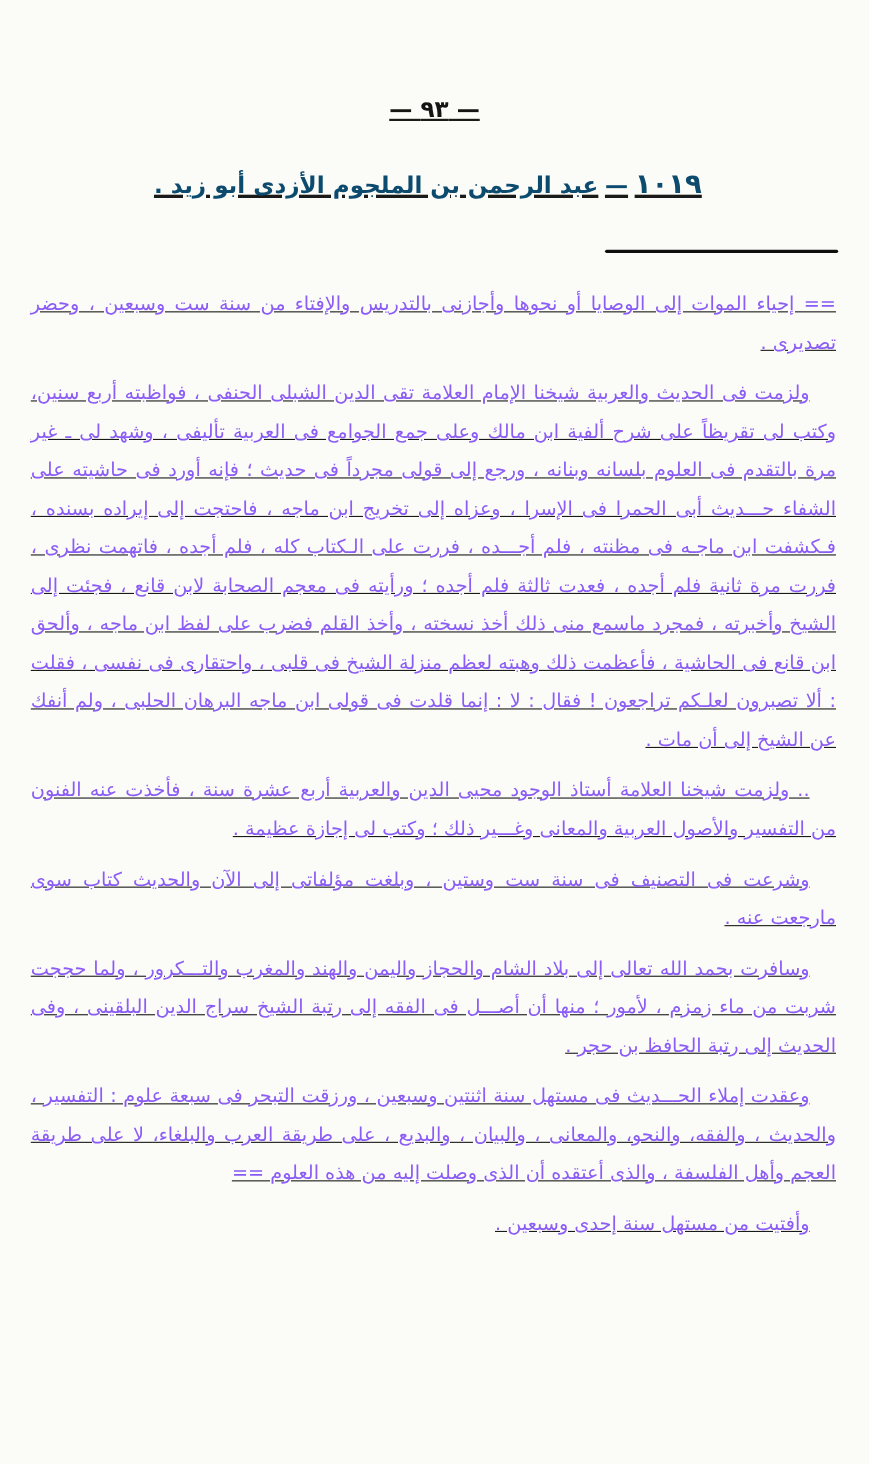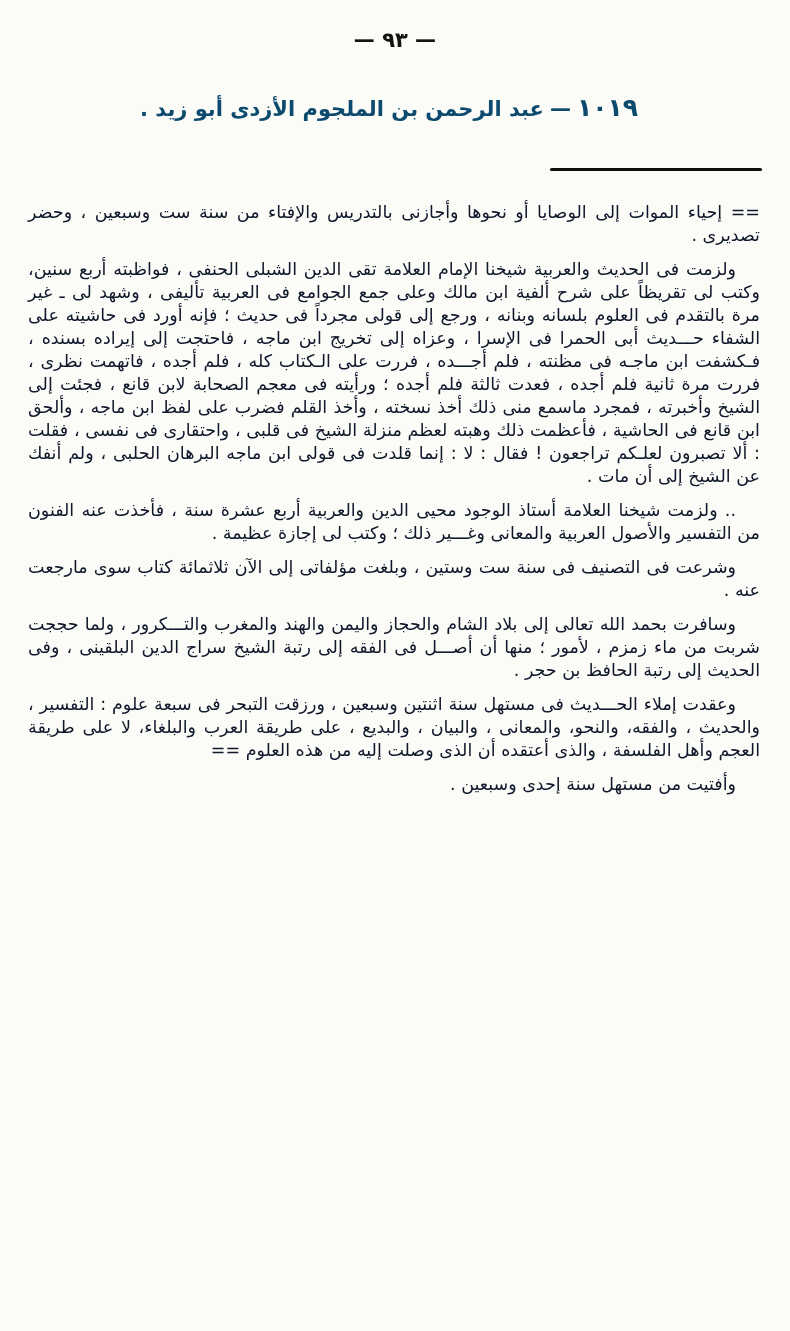--- a/index.html
+++ b/index.html
@@ -10,21 +10,22 @@
     background: #fbfbf8;
     color: #1a1a18;
     font-family: "DejaVu Sans", sans-serif;
     direction: rtl;
     overflow: hidden;
     position: relative;
   }
   .page {
     width: 100%;
     height: 100%;
-    padding-top: 28px;
+    padding-top: 87px;
+    text-decoration: underline;
   }
   .page-number {
     text-align: center;
     font-size: 21px;
     font-weight: bold;
     letter-spacing: 3px;
     color: #141412;
   }
   .entry-heading {
     margin-top: 36px;
@@ -41,24 +42,24 @@
   .separator-rule {
     width: 212px;
     height: 3px;
     background: #0e0e0c;
     border-radius: 2px;
     margin: 42px 28px 0 auto;
   }
   .body-text {
     margin: 30px 30px 0 28px;
     font-size: 17.5px;
-    line-height: 23px;
+    line-height: 35px;
     text-align: justify;
     text-justify: inter-word;
-    color: #0f172a;
+    color: #8b5cf6;
   }
   .body-text p { margin-bottom: 11px; }
   .body-text p.indent { text-indent: 24px; }
 </style>
 </head>
 <body>
 
 <div class="page">
 
   <div class="page-number">— ٩٣ —</div>
@@ -66,19 +67,19 @@
   <h1 class="entry-heading">
     <span class="entry-number">١٠١٩</span><span class="entry-dash">—</span><span class="entry-name">عبد الرحمن بن الملجوم الأزدى أبو زيد .</span>
   </h1>
 
   <div class="separator-rule"></div>
 
   <div class="body-text">
     <p>== إحياء الموات إلى الوصايا أو نحوها وأجازنى بالتدريس والإفتاء من سنة ست وسبعين ، وحضر تصديرى .</p>
     <p class="indent">ولزمت فى الحديث والعربية شيخنا الإمام العلامة تقى الدين الشبلى الحنفى ، فواظبته أربع سنين، وكتب لى تقريظاً على شرح ألفية ابن مالك وعلى جمع الجوامع فى العربية تأليفى ، وشهد لى ـ غير مرة بالتقدم فى العلوم بلسانه وبنانه ، ورجع إلى قولى مجرداً فى حديث ؛ فإنه أورد فى حاشيته على الشفاء حـــديث أبى الحمرا فى الإسرا ، وعزاه إلى تخريج ابن ماجه ، فاحتجت إلى إيراده بسنده ، فـكشفت ابن ماجـه فى مظنته ، فلم أجـــده ، فررت على الـكتاب كله ، فلم أجده ، فاتهمت نظرى ، فررت مرة ثانية فلم أجده ، فعدت ثالثة فلم أجده ؛ ورأيته فى معجم الصحابة لابن قانع ، فجئت إلى الشيخ وأخبرته ، فمجرد ماسمع منى ذلك أخذ نسخته ، وأخذ القلم فضرب على لفظ ابن ماجه ، وألحق ابن قانع فى الحاشية ، فأعظمت ذلك وهبته لعظم منزلة الشيخ فى قلبى ، واحتقارى فى نفسى ، فقلت : ألا تصبرون لعلـكم تراجعون ! فقال : لا : إنما قلدت فى قولى ابن ماجه البرهان الحلبى ، ولم أنفك عن الشيخ إلى أن مات .</p>
     <p class="indent">.. ولزمت شيخنا العلامة أستاذ الوجود محيى الدين والعربية أربع عشرة سنة ، فأخذت عنه الفنون من التفسير والأصول العربية والمعانى وغـــير ذلك ؛ وكتب لى إجازة عظيمة .</p>
-    <p class="indent">وشرعت فى التصنيف فى سنة ست وستين ، وبلغت مؤلفاتى إلى الآن ثلاثمائة كتاب سوى مارجعت عنه .</p>
+    <p class="indent">وشرعت فى التصنيف فى سنة ست وستين ، وبلغت مؤلفاتى إلى الآن والحديث كتاب سوى مارجعت عنه .</p>
     <p class="indent">وسافرت بحمد الله تعالى إلى بلاد الشام والحجاز واليمن والهند والمغرب والتـــكرور ، ولما حججت شربت من ماء زمزم ، لأمور ؛ منها أن أصـــل فى الفقه إلى رتبة الشيخ سراج الدين البلقينى ، وفى الحديث إلى رتبة الحافظ بن حجر .</p>
     <p class="indent">وعقدت إملاء الحـــديث فى مستهل سنة اثنتين وسبعين ، ورزقت التبحر فى سبعة علوم : التفسير ، والحديث ، والفقه، والنحو، والمعانى ، والبيان ، والبديع ، على طريقة العرب والبلغاء، لا على طريقة العجم وأهل الفلسفة ، والذى أعتقده أن الذى وصلت إليه من هذه العلوم ==</p>
     <p class="indent">وأفتيت من مستهل سنة إحدى وسبعين .</p>
   </div>
 
 </div>
 
 </body></html>

